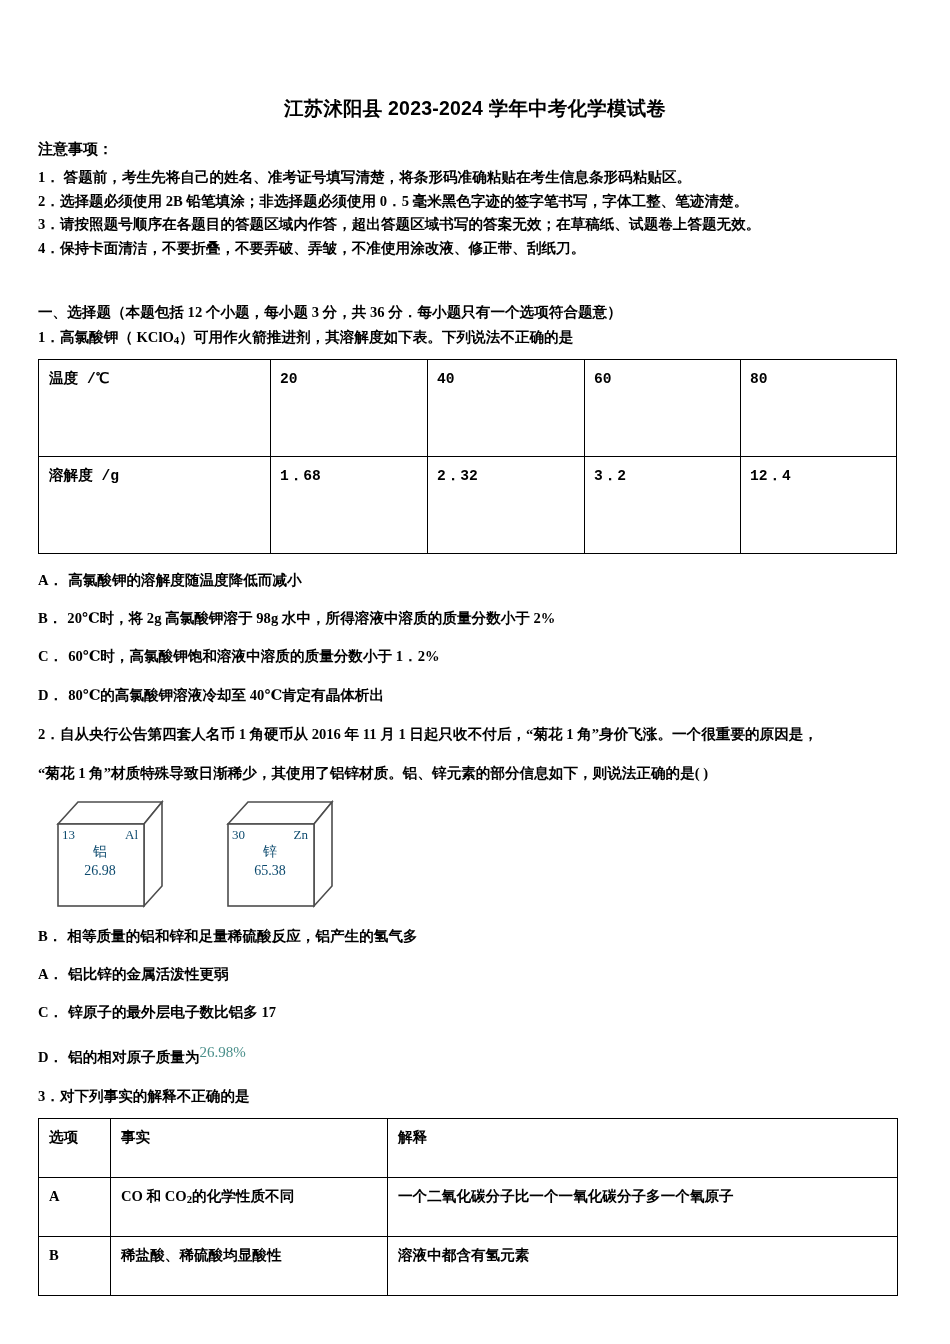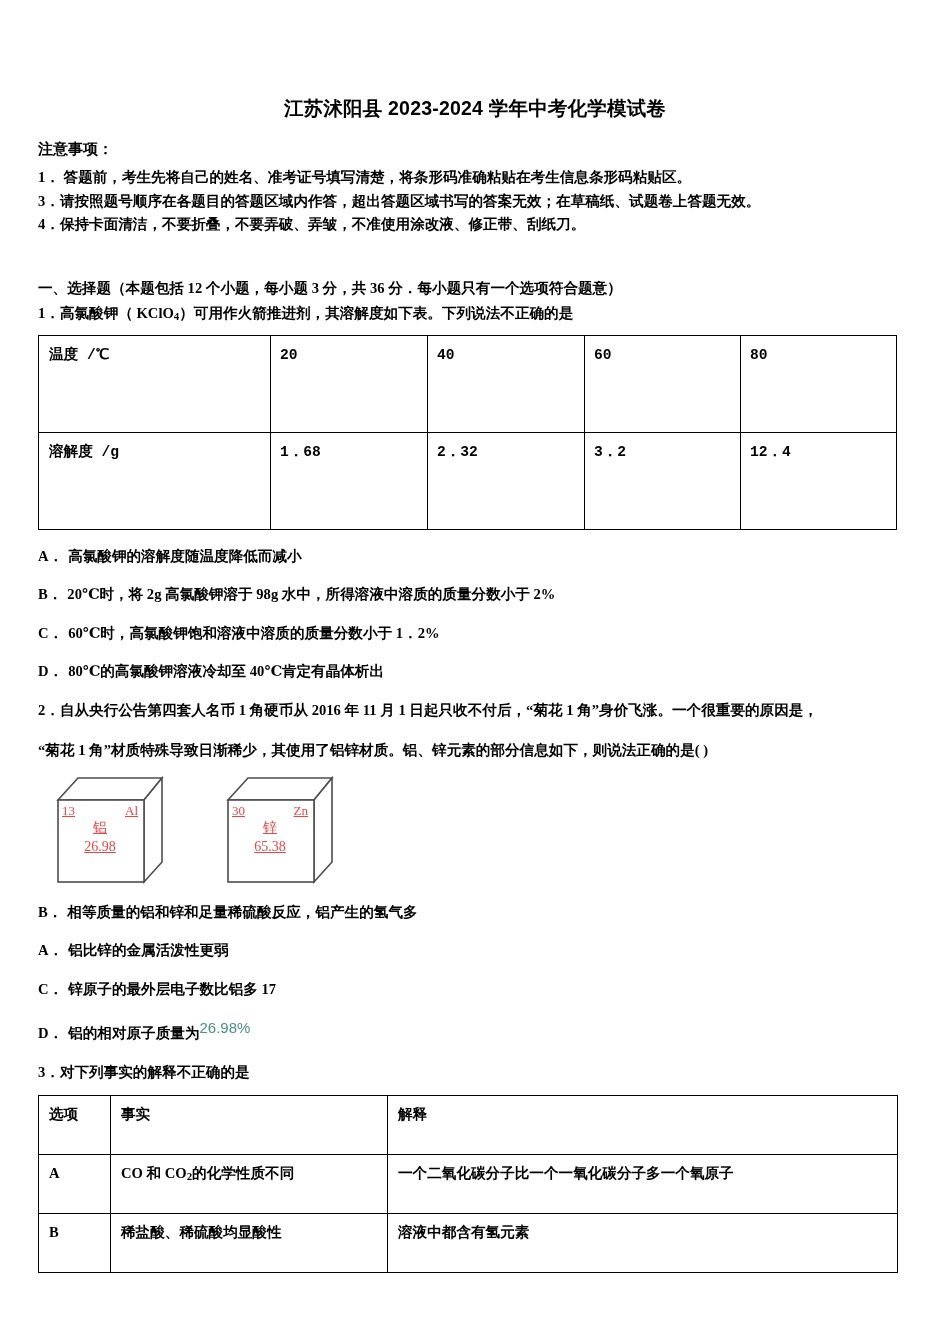--- a/index.html
+++ b/index.html
@@ -123,21 +123,21 @@
     line-height: 1.6;
     margin-top: 15px;
     white-space: nowrap;
   }
   .opt .mark { margin-right: 5px; }
   .opt-hl {
     color: #4a8f8a;
     font-size: 15px;
     vertical-align: 5px;
     font-weight: normal;
-    font-family: Liberation Sans, sans-serif;
+    font-family: Liberation Serif, serif;
   }
 
   
   .cube-row {
     margin-top: 14px;
     display: flex;
     gap: 62px;
     padding-left: 18px;
   }
   .cube {
@@ -146,22 +146,21 @@
     height: 110px;
   }
   .cube svg { display: block; }
   .cube-face-text {
     position: absolute;
     left: 2px;
     top: 27px;
     width: 84px;
     text-align: center;
     font-family: "Liberation Serif", "DejaVu Serif", serif;
-    color: #ef4444;
-    text-decoration: underline;
+    color: #0c4a6e;
   }
   .cube-line-top {
     display: flex;
     justify-content: space-between;
     font-size: 13px;
     padding: 0 4px;
     line-height: 1.25;
   }
   .cube-line-name {
     font-size: 14px;
@@ -178,20 +177,21 @@
 <body>
 
 <div class="page">
   <div class="content">
 
     <div class="doc-title">江苏沭阳县 2023-2024 学年中考化学模试卷</div>
 
     <div class="notice-title">注意事项：</div>
     <ul class="notice-list">
       <li>1．  答题前，考生先将自己的姓名、准考证号填写清楚，将条形码准确粘贴在考生信息条形码粘贴区。</li>
+      <li>2．选择题必须使用 2B 铅笔填涂；非选择题必须使用 0．5 毫米黑色字迹的签字笔书写，字体工整、笔迹清楚。</li>
       <li>3．请按照题号顺序在各题目的答题区域内作答，超出答题区域书写的答案无效；在草稿纸、试题卷上答题无效。</li>
       <li>4．保持卡面清洁，不要折叠，不要弄破、弄皱，不准使用涂改液、修正带、刮纸刀。</li>
     </ul>
 
     <div class="section-head">一、选择题（本题包括 12 个小题，每小题 3 分，共 36 分．每小题只有一个选项符合题意）</div>
 
     <div class="q-text"><span>1．高氯酸钾（ KClO</span><span class="sub">4</span><span>）可用作火箭推进剂，其溶解度如下表。下列说法不正确的是</span></div>
 
     <table class="grid" id="solubility-table">
       <colgroup>

